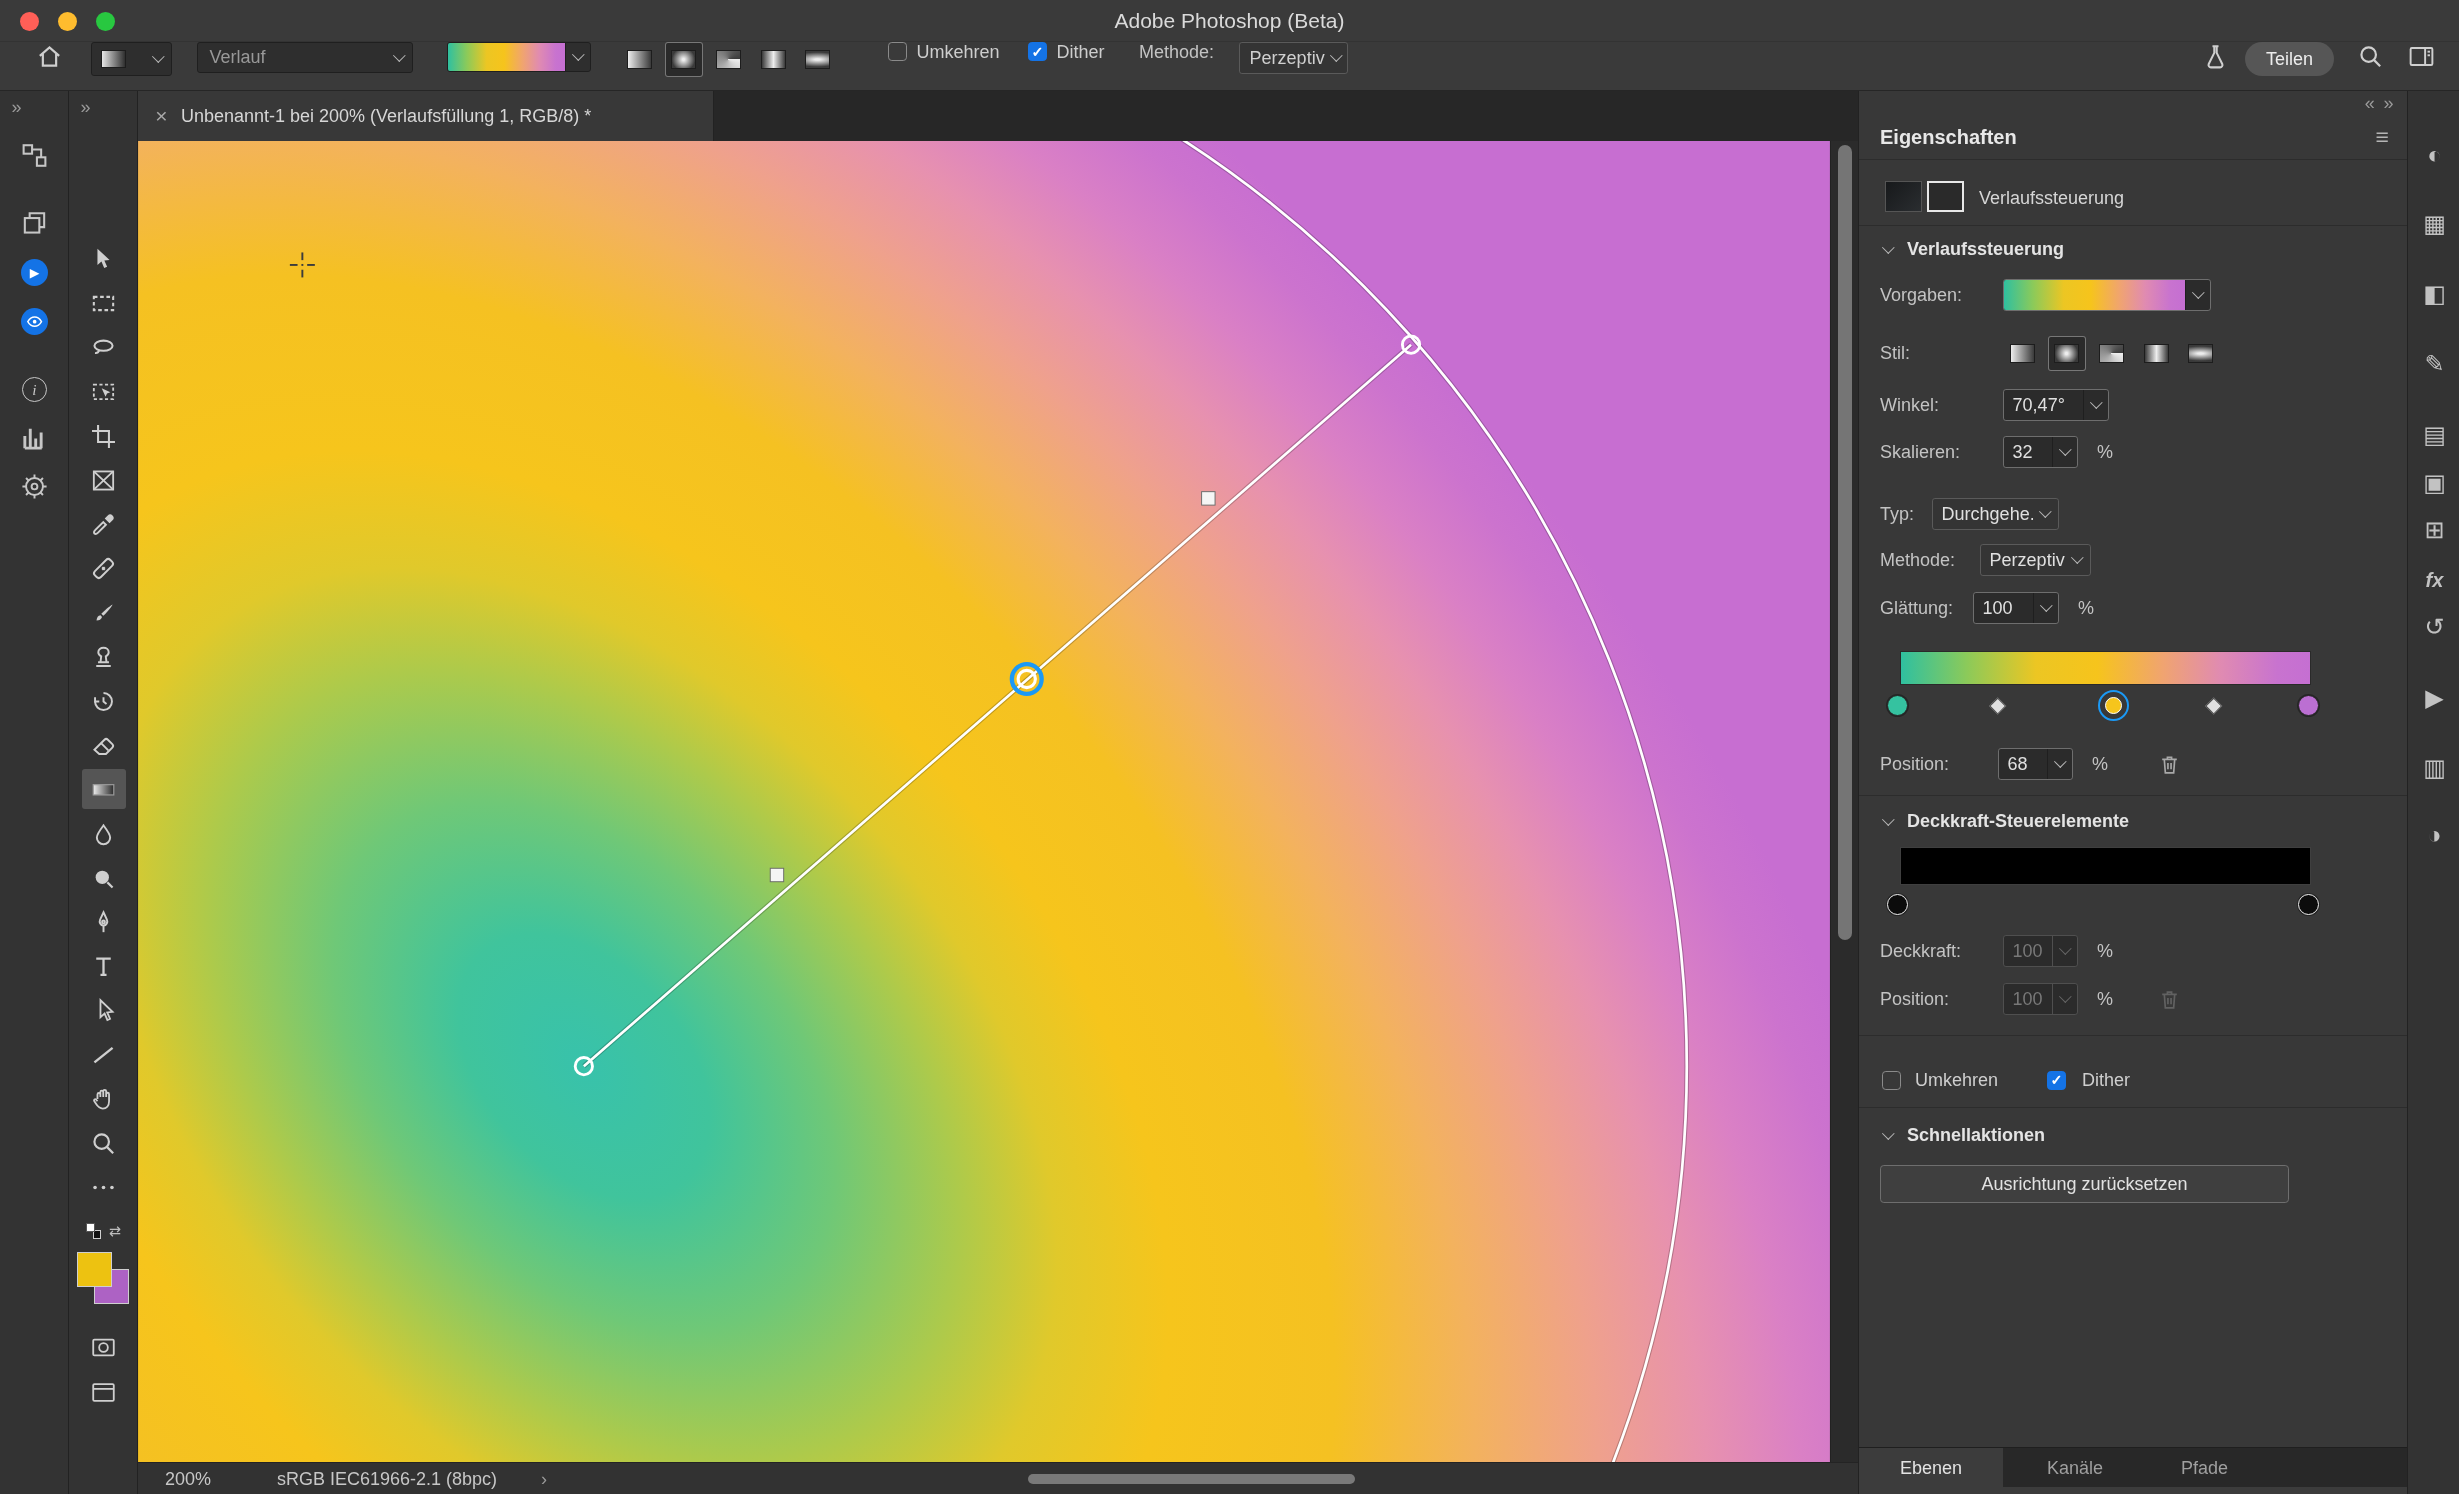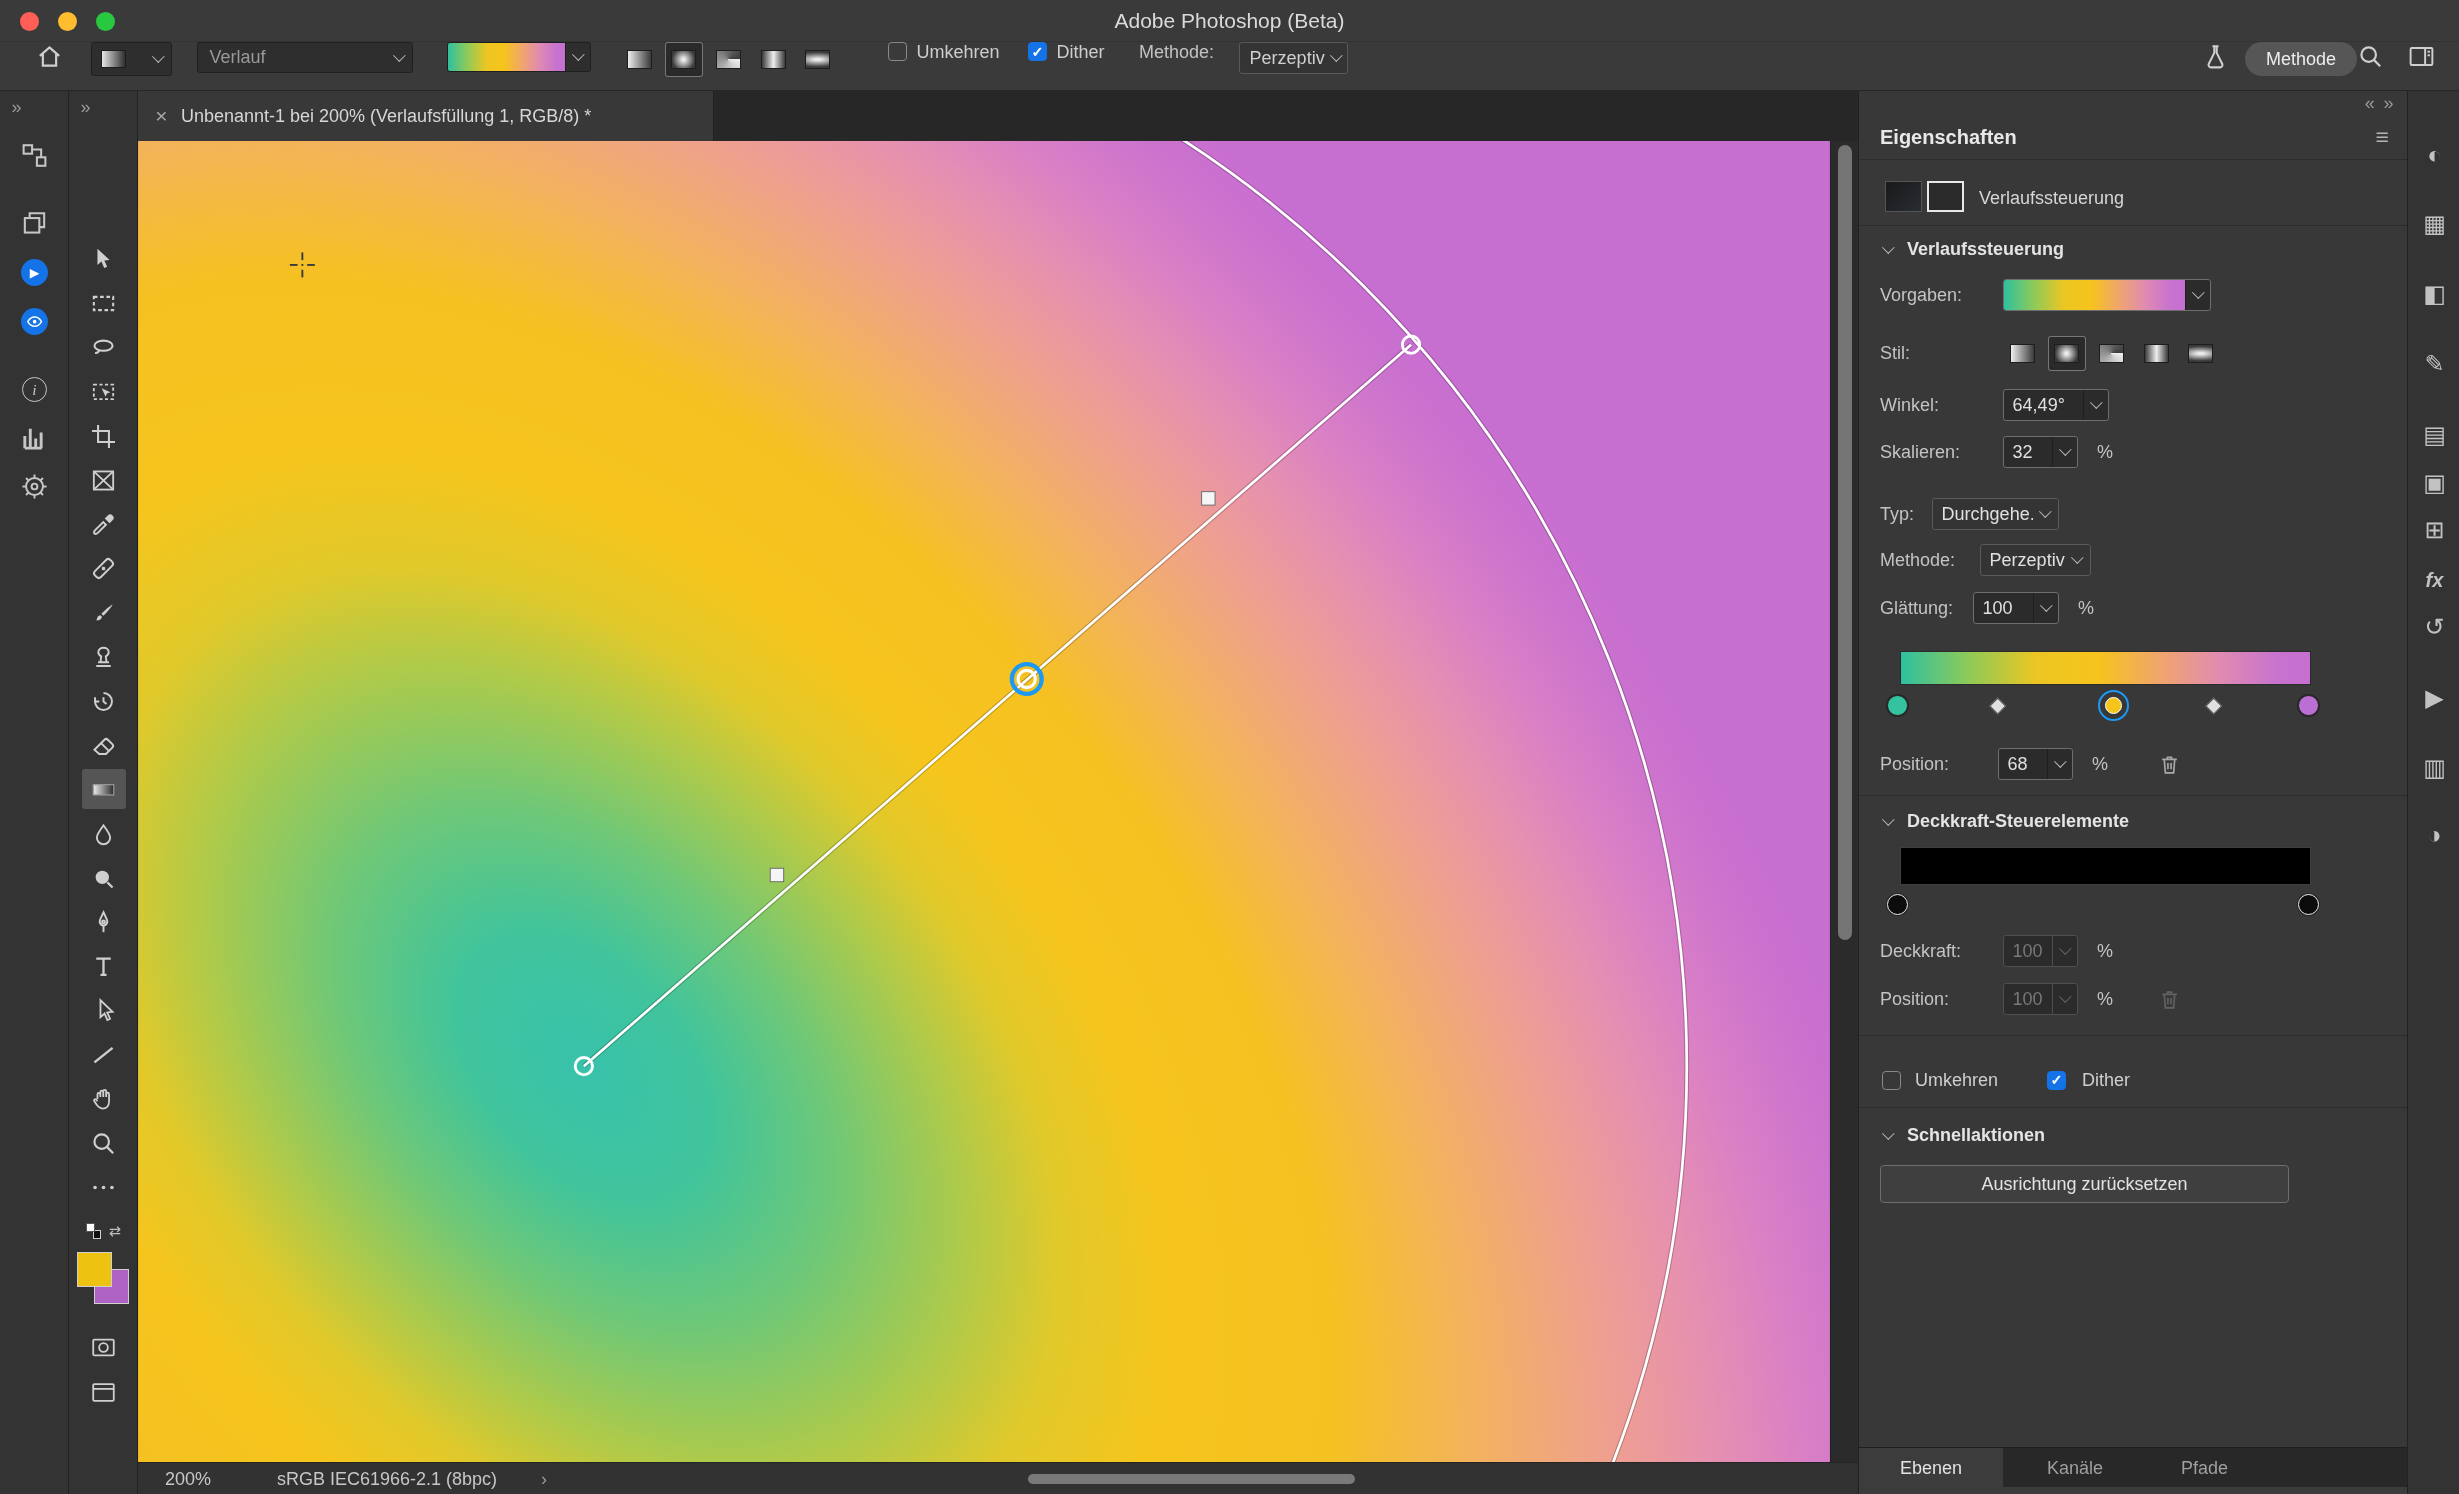--- a/index.html
+++ b/index.html
@@ -158,21 +158,21 @@
             <i class="chev"></i>
           </span>
       </div>
     </div>
     <div class="ob" style="left:2201px">
       <svg width="29" height="29" viewBox="0 0 24 24" fill="none" stroke="#cfcfcf" stroke-width="1.7">
           <path d="M9.5 3.5h5M11 3.5v5.5l-4.6 9.2A2 2 0 0 0 8.2 21h7.6a2 2 0 0 0 1.8-2.8L13 9V3.5"></path>
         </svg>
     </div>
     <div class="ob" style="left:2245px">
-      <span id="teilen">Methode</span>
+      <span id="teilen">Teilen</span>
     </div>
     <div class="ob" style="left:2356px">
       <svg width="29" height="29" viewBox="0 0 24 24" fill="none" stroke="#cfcfcf" stroke-width="1.8">
           <circle cx="10.5" cy="10.5" r="6"></circle>
           <path d="M15 15l5 5"></path>
         </svg>
     </div>
     <div class="ob" style="left:2406px">
       <svg width="31" height="29" viewBox="0 0 24 24" fill="none" stroke="#cfcfcf" stroke-width="1.6">
           <rect x="3" y="5" width="18" height="14" rx="1"></rect>
@@ -503,21 +503,21 @@
           </div>
         <div class="gstyle">
             <span class="gicon g-diamond"></span>
           </div>
       </div>
     </div>
 
     <div class="prow" style="top:298px">
       <span class="plabel">Winkel:</span>
       <div class="pinput" style="left:144px;width:106px">
-        <span class="val">64,49°</span>
+        <span class="val">70,47°</span>
         <span class="chevbox">
             <i class="chev"></i>
           </span>
       </div>
     </div>
 
     <div class="prow" style="top:345px">
       <span class="plabel">Skalieren:</span>
       <div class="pinput" style="left:144px;width:75px">
         <span class="val">32</span>

